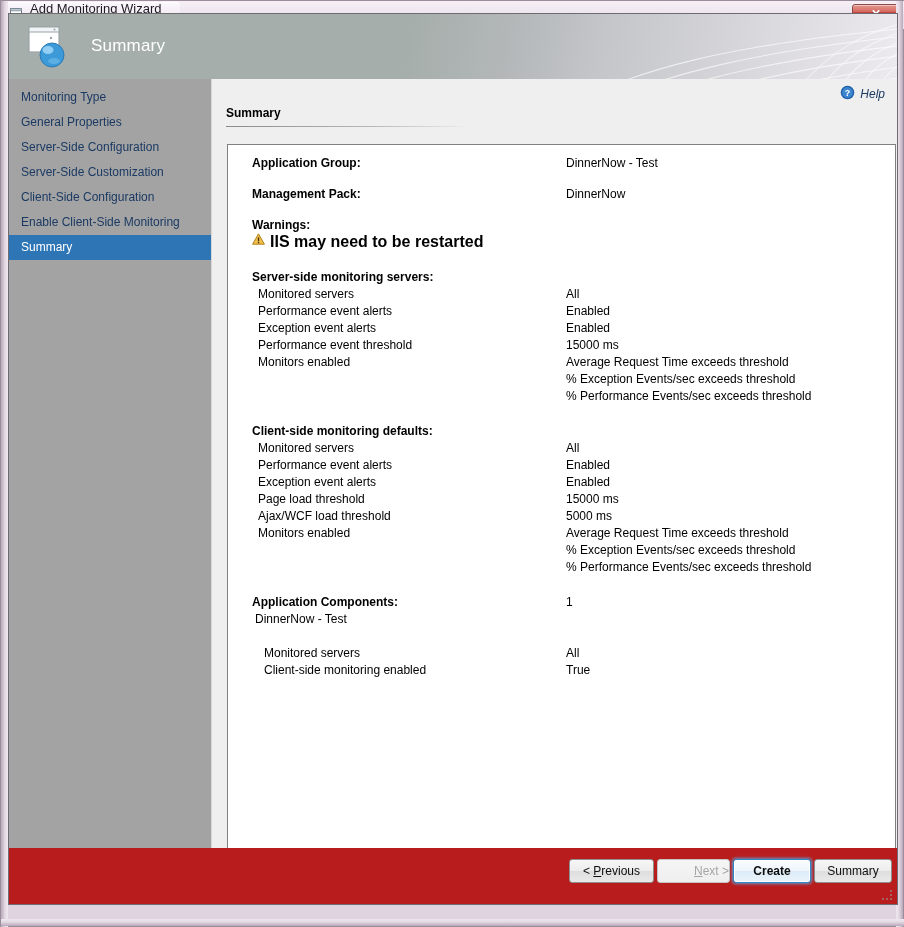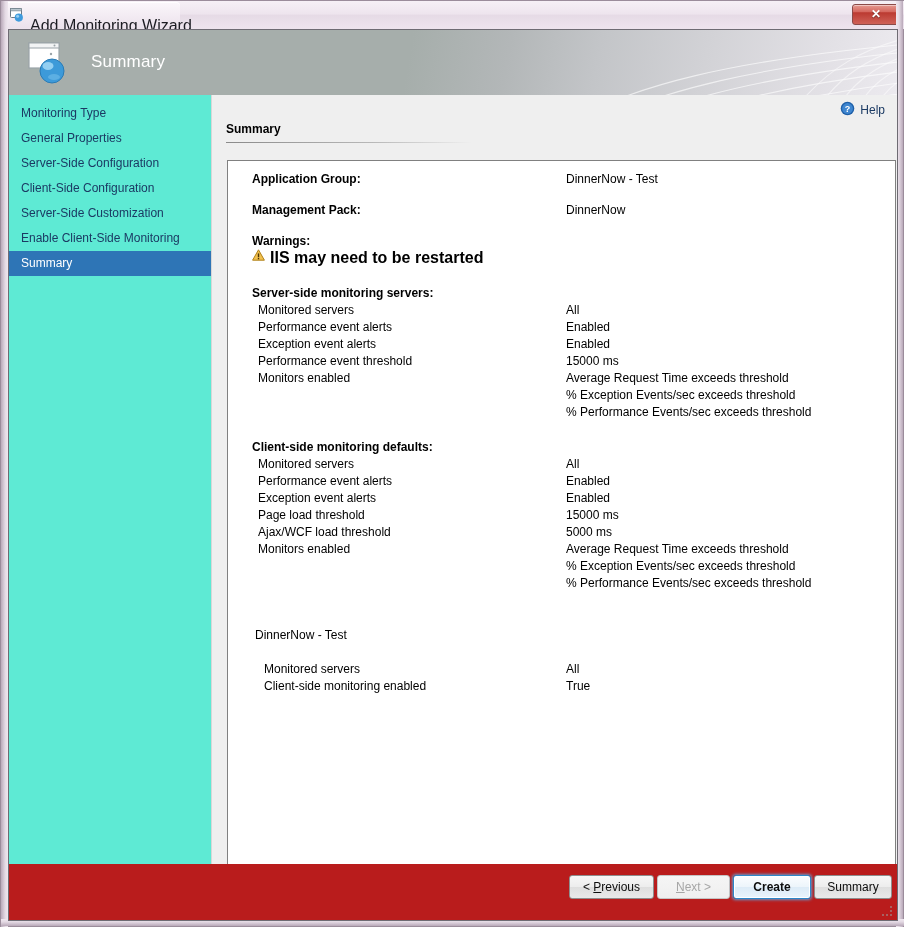--- a/index.html
+++ b/index.html
@@ -52,22 +52,22 @@
     border-radius: 4px 4px 0 0;
     box-shadow: inset 0 1px 0 rgba(255,255,255,.9);
   }
   .title-icon {
     position: absolute;
     left: 8px; top: 6px;
     width: 16px; height: 16px;
   }
   .title-text {
     position: absolute;
-    left: 29px; top: 16px;
-    font-size: 16px;
+    left: 29px; top: 0;
+    font-size: 13px;
     color: #1c1c22;
     white-space: nowrap;
   }
   .close-btn {
     position: absolute;
     right: 5px; top: 3px;
     width: 46px; height: 19px;
     border: 1px solid #8a4a48;
     border-radius: 3px;
     background: linear-gradient(180deg,#e59a92 0%, #d4655c 38%, #bb3a31 40%, #cf6258 100%);
@@ -81,21 +81,21 @@
     font-size: 12px;
     font-weight: bold;
     text-align: center;
     line-height: 19px;
     text-shadow: 0 1px 1px rgba(0,0,0,.45);
   }
 
   
   .client {
     position: absolute;
-    left: 7px; top: 28px;
+    left: 7px; top: 12px;
     width: 890px; height: 892px;
     background: #efefef;
     border: 1px solid #6e6b73;
     box-sizing: border-box;
     overflow: hidden;
   }
 
   
   .banner {
     position: absolute;
@@ -121,21 +121,21 @@
     font-size: 17px;
     color: #ffffff;
     letter-spacing: .2px;
   }
 
   
   .sidebar {
     position: absolute;
     left: 0; top: 65px;
     width: 203px; height: 769px;
-    background: #5eead4;
+    background: #a3a3a3;
     border-right: 1px solid #d7d7d7;
     box-sizing: border-box;
   }
   .nav-item {
     position: relative;
     height: 25px;
     line-height: 25px;
     padding-left: 12px;
     font-size: 12px;
     color: #1b3a63;
@@ -159,20 +159,21 @@
     right: 12px; top: 6px;
     height: 18px;
     display: flex;
     align-items: center;
     gap: 5px;
     cursor: pointer;
   }
   .help-label {
     font-size: 12px;
     color: #1b3a63;
+    font-style: italic;
   }
   .section-title {
     position: absolute;
     left: 14px; top: 27px;
     font-size: 12px;
     font-weight: bold;
     color: #000;
   }
   .section-rule {
     position: absolute;
@@ -240,20 +241,21 @@
     box-sizing: border-box;
     padding: 0;
     text-align: center;
     line-height: 22px;
   }
   .btn.disabled {
     color: #a6a6a6;
     border-color: #c4c4c4;
     background: linear-gradient(180deg,#f5f5f5 0%, #efefef 100%);
     cursor: default;
+    text-align: right;
   }
   .btn.default {
     border: 1px solid #2c87c9;
     box-shadow: 0 0 3px 1px rgba(90,175,232,.85), inset 0 0 0 1px #ffffff;
     background: linear-gradient(180deg,#fbfdff 0%, #edf5fb 48%, #dcebf7 50%, #eaf4fc 100%);
   }
   .btn-prev  { left: 560px; width: 85px; }
   .btn-next  { left: 648px; width: 73px; }
   .btn-create{ left: 724px; width: 78px; font-weight: bold; }
   .btn-cancel{ left: 805px; width: 78px; }
@@ -336,24 +338,24 @@
       <div class="nav-item">
         <span>Monitoring Type</span>
       </div>
       <div class="nav-item">
         <span>General Properties</span>
       </div>
       <div class="nav-item">
         <span>Server-Side Configuration</span>
       </div>
       <div class="nav-item">
+        <span>Server-Side Customization</span>
+      </div>
+      <div class="nav-item">
         <span>Client-Side Configuration</span>
-      </div>
-      <div class="nav-item">
-        <span>Server-Side Customization</span>
       </div>
       <div class="nav-item">
         <span>Enable Client-Side Monitoring</span>
       </div>
       <div class="nav-item selected">
         <span>Summary</span>
       </div>
     </div>
 
     <div class="main">
@@ -455,20 +457,24 @@
           <span class="lbl ind1">Monitors enabled</span>
           <span class="val">Average Request Time exceeds threshold</span>
         </div>
         <div class="row" style="top:397px">
           <span class="val">% Exception Events/sec exceeds threshold</span>
         </div>
         <div class="row" style="top:414px">
           <span class="val">% Performance Events/sec exceeds threshold</span>
         </div>
 
+        <div class="row" style="top:449px">
+          <span class="lbl bold ind0">Application Components:</span>
+          <span class="val">1</span>
+        </div>
         <div class="row" style="top:466px">
           <span class="lbl ind2">DinnerNow - Test</span>
         </div>
         <div class="row" style="top:500px">
           <span class="lbl ind3">Monitored servers</span>
           <span class="val">All</span>
         </div>
         <div class="row" style="top:517px">
           <span class="lbl ind3">Client-side monitoring enabled</span>
           <span class="val">True</span>

